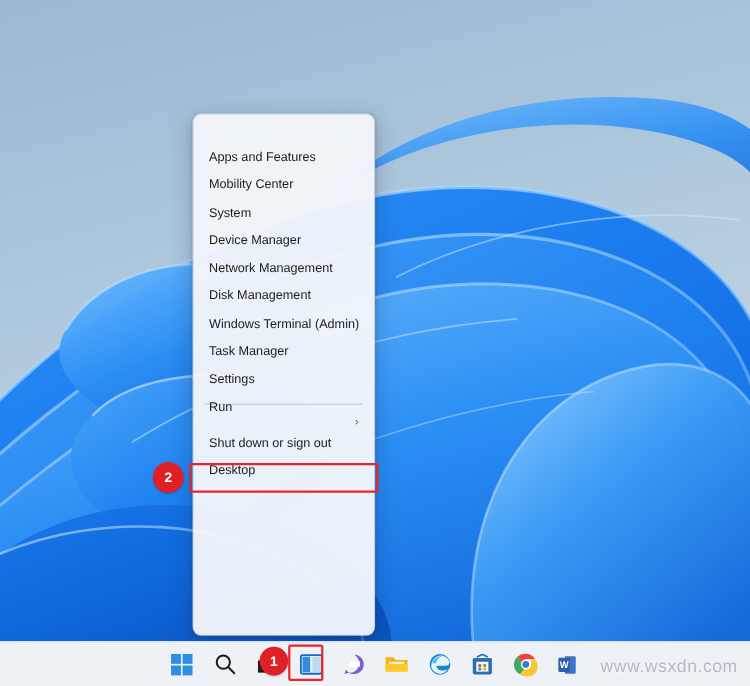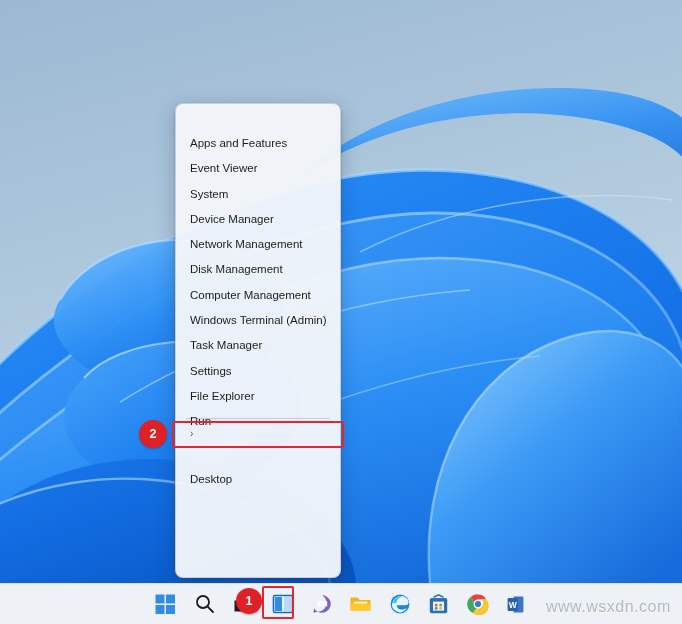--- a/index.html
+++ b/index.html
@@ -172,54 +172,49 @@
       <path d="M 360 252 C 450 206, 570 186, 672 200" fill="none" stroke="#cfe9ff" stroke-width="1.6" opacity="0.5"></path>
     </svg>
   </div>
 
   <div id="winx-menu">
     <ul class="menu-list">
       <li class="menu-item">
         <span class="lbl">Apps and Features</span>
       </li>
       <li class="menu-item">
-        <span class="lbl">Event Viewer</span>
+        <span class="lbl">Mobility Center</span>
       </li>
       <li class="menu-item">
         <span class="lbl">System</span>
       </li>
       <li class="menu-item">
         <span class="lbl">Device Manager</span>
       </li>
       <li class="menu-item">
         <span class="lbl">Network Management</span>
       </li>
       <li class="menu-item">
         <span class="lbl">Disk Management</span>
       </li>
       <li class="menu-item">
-        <span class="lbl">Computer Management</span>
-      </li>
-      <li class="menu-item">
         <span class="lbl">Windows Terminal (Admin)</span>
       </li>
       <li class="menu-item">
         <span class="lbl">Task Manager</span>
       </li>
       <li class="menu-item">
         <span class="lbl">Settings</span>
       </li>
       <li class="menu-item">
-        <span class="lbl">File Explorer</span>
-      </li>
-      <li class="menu-item">
         <span class="lbl">Run</span>
       </li>
       <li class="sep"></li>
       <li class="menu-item">
+        <span class="lbl">Shut down or sign out</span>
         <span class="chev">›</span>
       </li>
       <li class="menu-item">
         <span class="lbl">Desktop</span>
       </li>
     </ul>
   </div>
 
   <div id="settings-highlight"></div>
 

